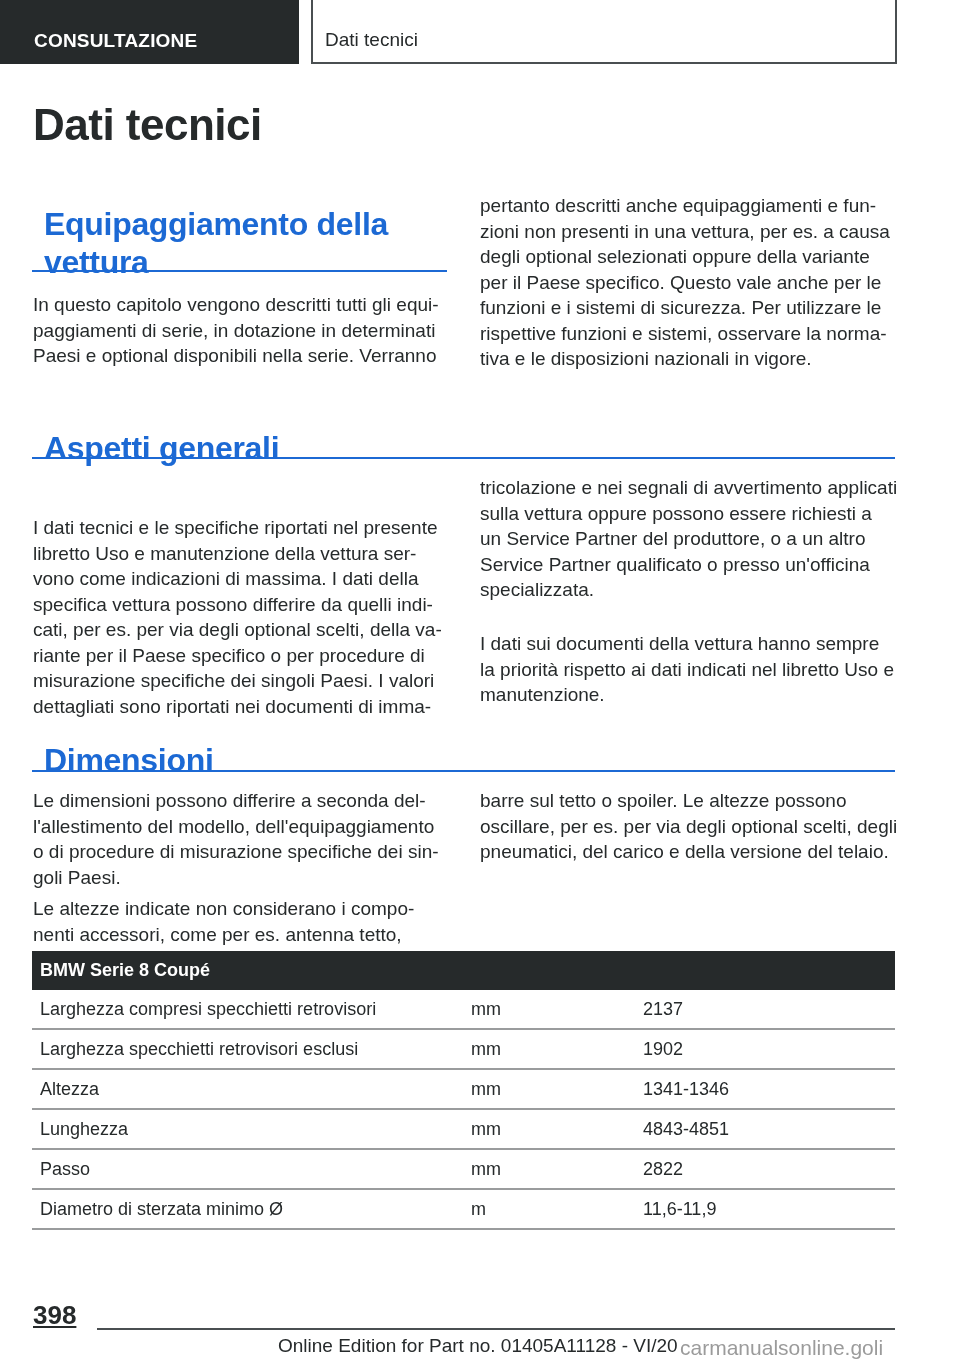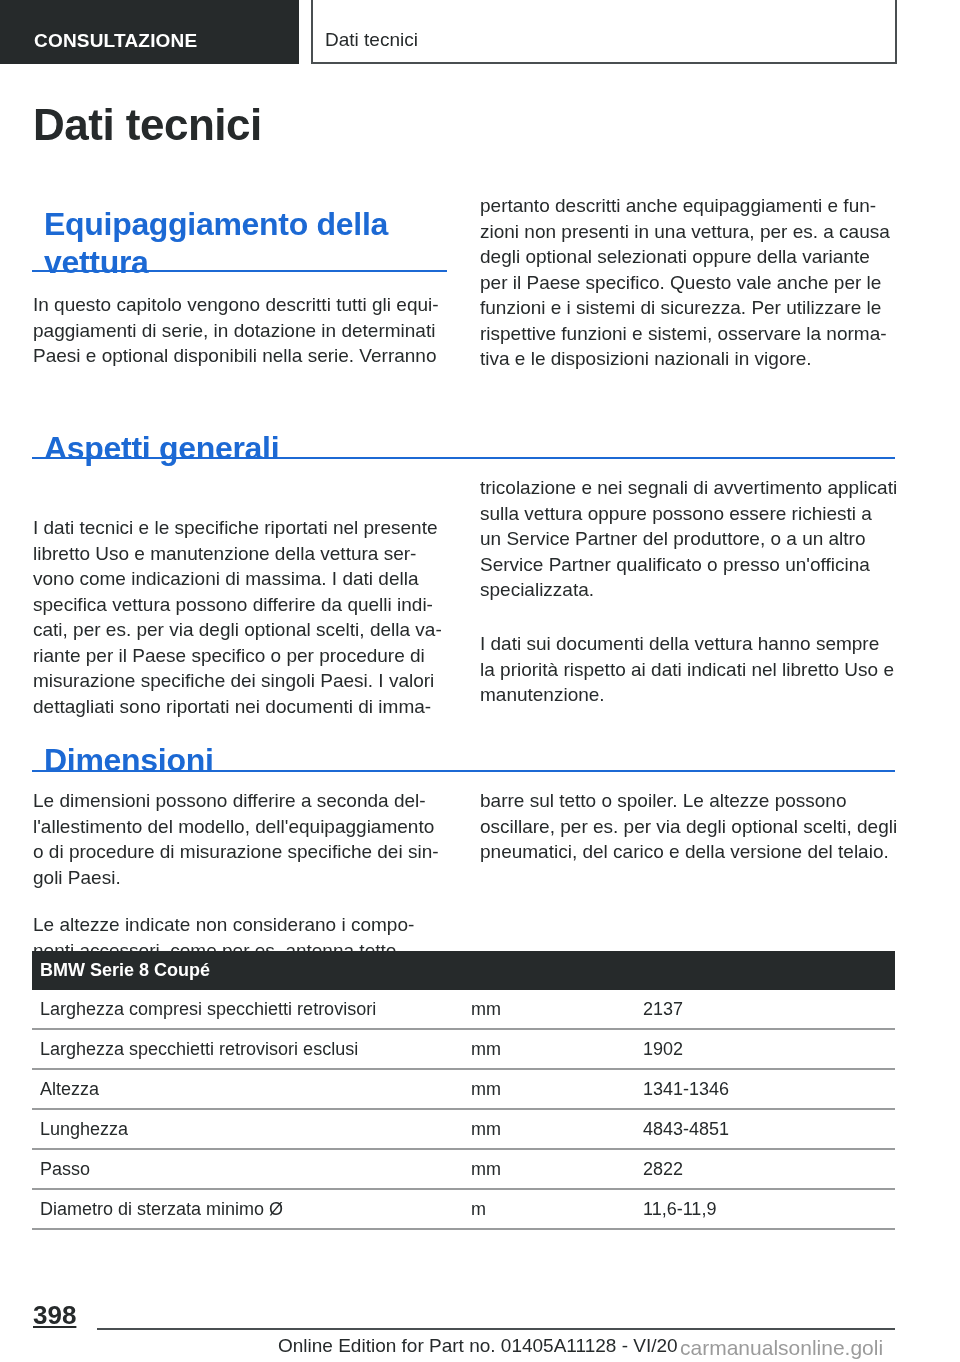--- a/index.html
+++ b/index.html
@@ -132,21 +132,21 @@
 </p>
 
 <h2 class="h2" style="left:32px; top:729px;">Dimensioni</h2>
 <div class="rule" style="left:32px; top:770px; width:863px;"></div>
 <p class="para" style="left:33px; top:788px;">
   <span>Le dimensioni possono differire a seconda del-</span><br>
   <span>l'allestimento del modello, dell'equipaggiamento</span><br>
   <span>o di procedure di misurazione specifiche dei sin-</span><br>
   <span>goli Paesi.</span>
 </p>
-<p class="para" style="left:33px; top:896px;margin-top:16px;">
+<p class="para" style="left:33px; top:896px;">
   <span>Le altezze indicate non considerano i compo-</span><br>
   <span>nenti accessori, come per es. antenna tetto,</span>
 </p>
 <p class="para" style="left:480px; top:788px;">
   <span>barre sul tetto o spoiler. Le altezze possono</span><br>
   <span>oscillare, per es. per via degli optional scelti, degli</span><br>
   <span>pneumatici, del carico e della versione del telaio.</span>
 </p>
 
 <table class="spec-table">

